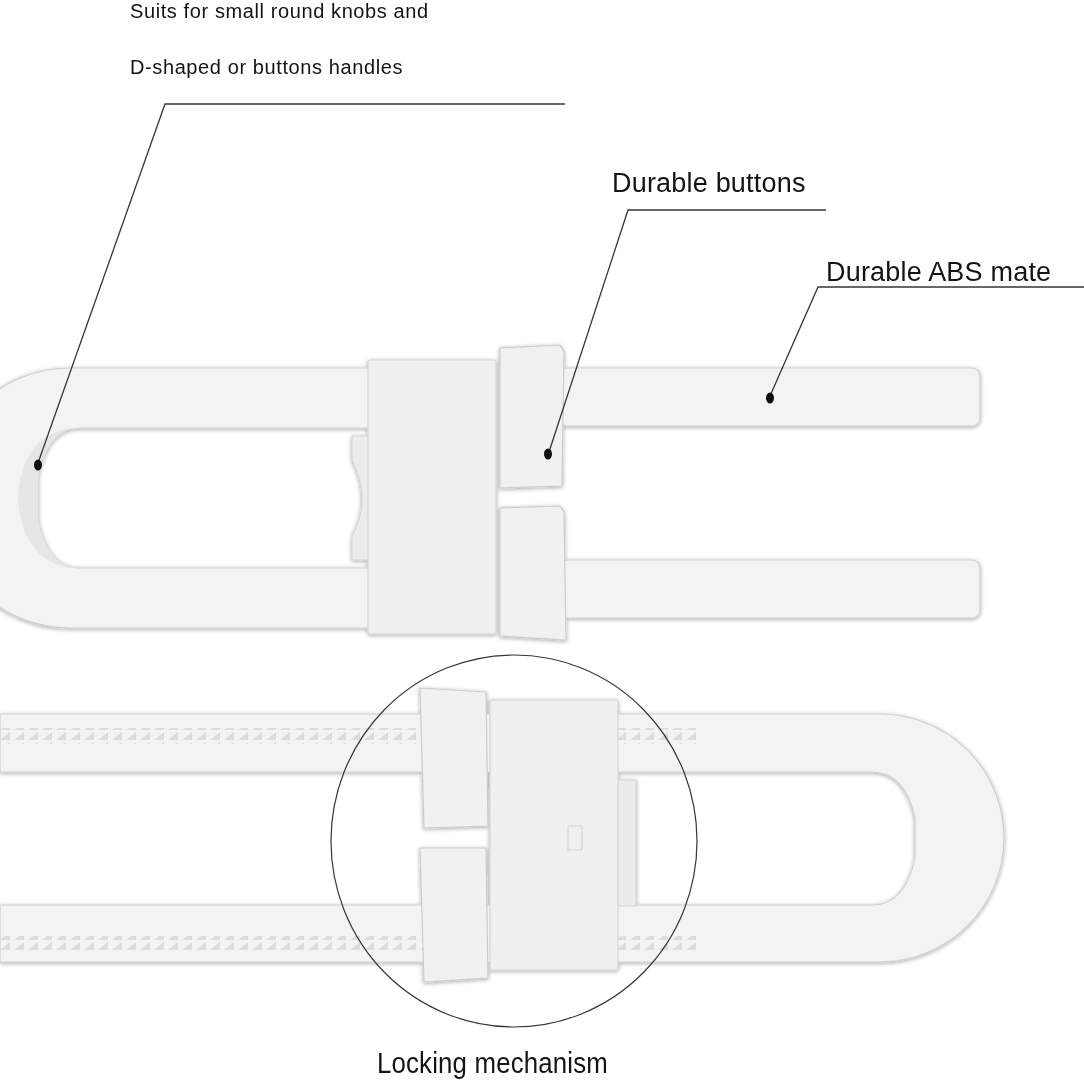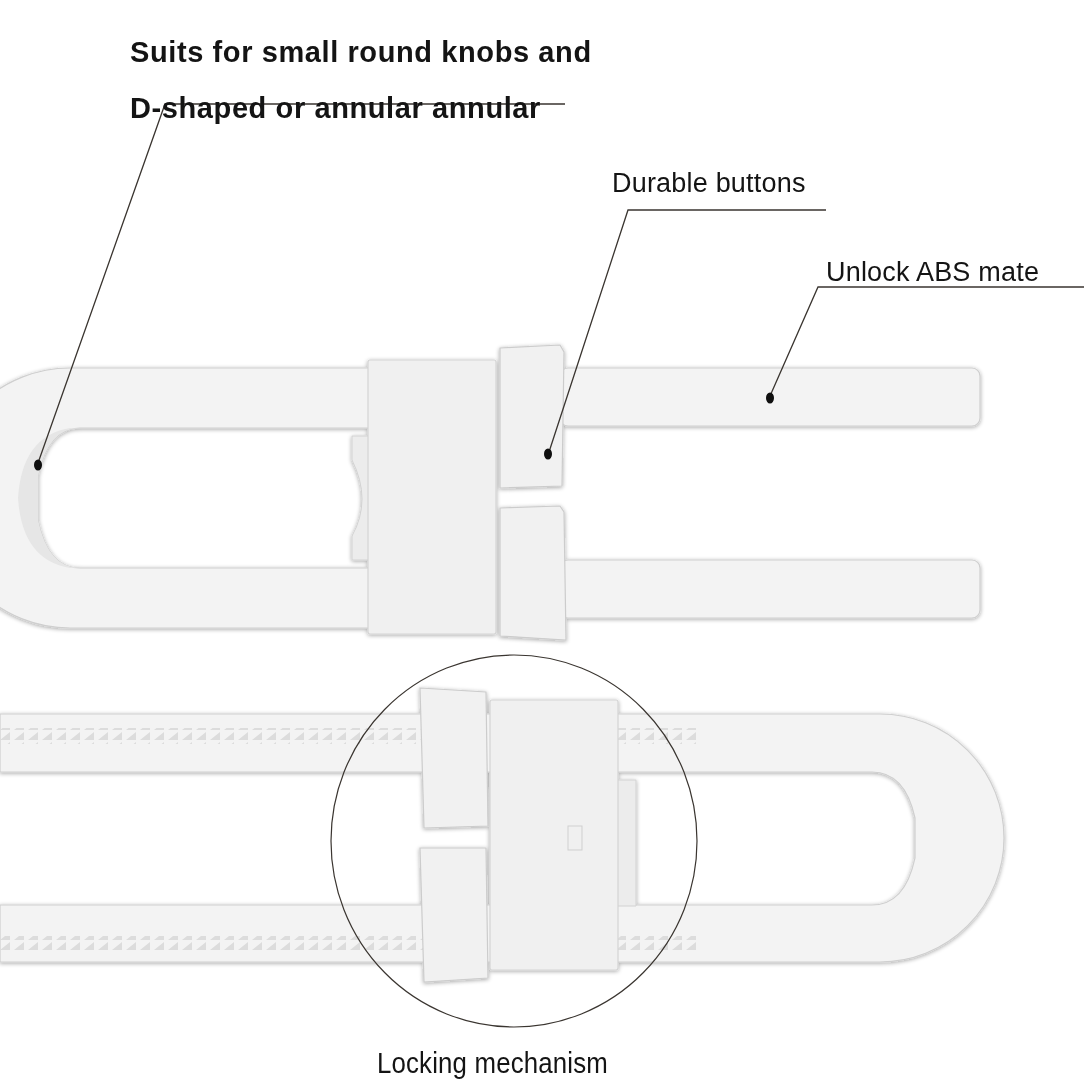--- a/index.html
+++ b/index.html
@@ -1,18 +1,18 @@
 <!DOCTYPE html>
 <html><head>
 <meta charset="utf-8">
 <style>
   html, body { margin:0; padding:0; background:#ffffff; }
   body { width:1084px; height:1084px; position:relative; overflow:hidden; font-family:"Liberation Sans", sans-serif; }
   .label { position:absolute; color:#141414; font-size:27px; white-space:nowrap; letter-spacing:0.2px; }
-  .label.bold { font-weight:bold; font-size:29px; letter-spacing:0.6px;margin-top:36px; }
+  .label.bold { font-weight:normal; font-size:20px; letter-spacing:0.6px; }
   .label.cond { font-size:30px; transform:scaleX(0.86); transform-origin:left top; }
   svg.art { position:absolute; left:0; top:0; }
 </style>
 </head>
 <body>
 
 <svg class="art" width="1084" height="1084" viewBox="0 0 1084 1084">
   <defs>
     <filter id="soft" x="-5%" y="-5%" width="110%" height="110%">
       <feGaussianBlur in="SourceAlpha" stdDeviation="2"></feGaussianBlur>
@@ -69,16 +69,16 @@
   <g fill="#0f0f0f">
     <ellipse cx="38" cy="465" rx="4" ry="5.5"></ellipse>
     <ellipse cx="548" cy="454" rx="4" ry="5.5"></ellipse>
     <ellipse cx="770" cy="398" rx="4" ry="5.5"></ellipse>
   </g>
 
   <ellipse cx="514" cy="841" rx="183" ry="186" fill="none" stroke="#3a3530" stroke-width="1.2"></ellipse>
 </svg>
 
 <div class="label bold" style="left:130px; top:0px;">Suits for small round knobs and</div>
-<div class="label bold" style="left:130px; top:56px;">D-shaped or annular annular</div>
+<div class="label bold" style="left:130px; top:56px;">D-shaped or buttons handles</div>
 <div class="label" style="left:612px; top:168px;">Durable buttons</div>
-<div class="label" style="left:826px; top:257px;">Unlock ABS mate</div>
+<div class="label" style="left:826px; top:257px;">Durable ABS mate</div>
 <div class="label cond" style="left:377px; top:1046px;">Locking mechanism</div>
 
 </body></html>

